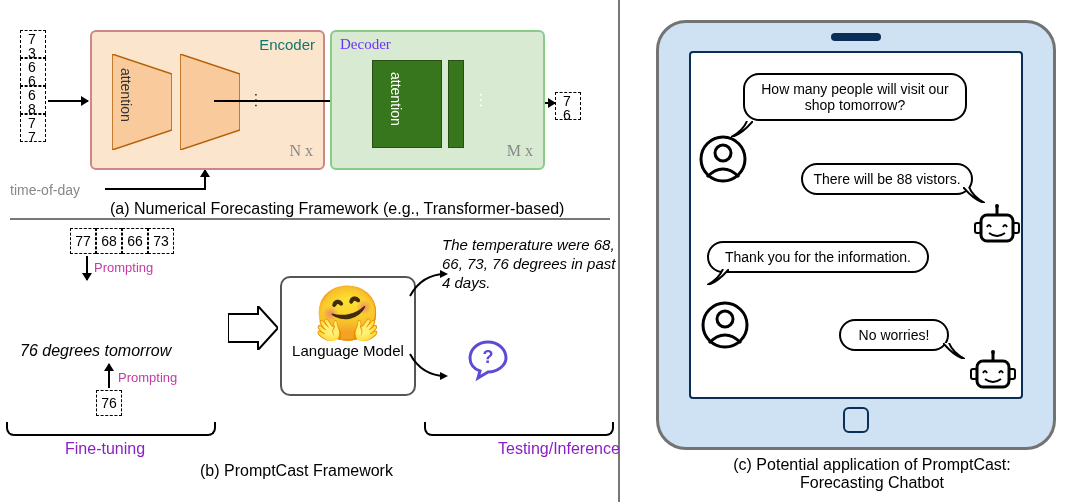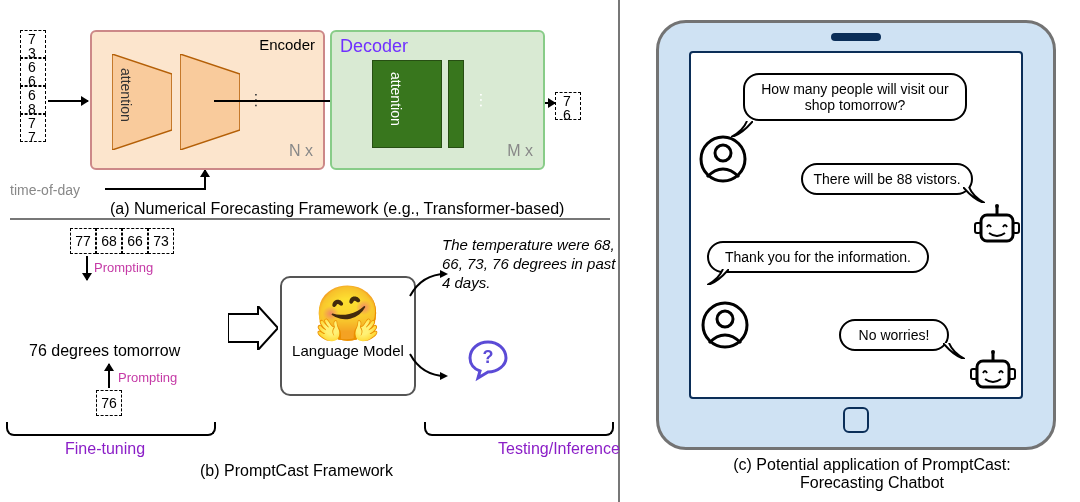--- a/index.html
+++ b/index.html
@@ -10,23 +10,23 @@
   .divider { position: absolute; left: 10px; top: 218px; width: 600px; height: 2px; background: #777; }
   .bottom-section { position: absolute; left: 0; top: 222px; width: 620px; height: 280px; }
 
   
   .input-seq { position: absolute; left: 20px; top: 30px; display: flex; flex-direction: column; }
   .num-box { width: 26px; height: 28px; border: 1.5px dashed #000; text-align: center; line-height: 26px; font-size: 14px; writing-mode: vertical-rl; text-orientation: upright; letter-spacing: -2px; }
   .num-row { display: flex; }
   .time-of-day { position: absolute; left: 10px; top: 182px; color: #888; font-size: 14px; }
   .encoder-box { position: absolute; left: 90px; top: 30px; width: 235px; height: 140px; background: #fce5cd; border: 2px solid #c88; border-radius: 6px; }
   .decoder-box { position: absolute; left: 330px; top: 30px; width: 215px; height: 140px; background: #d9ead3; border: 2px solid #8c8; border-radius: 6px; }
-  .encoder-label { position: absolute; right: 8px; top: 4px; color: #000000; font-size: 15px; margin-left: 24px; }
-  .decoder-label { position: absolute; left: 8px; top: 4px; color: #7030ff; font-size: 18px; }
-  .nx-label { position: absolute; right: 10px; bottom: 8px; color: #888; font-size: 16px; }
+  .encoder-label { position: absolute; right: 8px; top: 4px; color: #0f766e; font-size: 15px; margin-left: 24px; }
+  .decoder-label { position: absolute; left: 8px; top: 4px; color: #7030ff; font-size: 15px; font-family: Liberation Serif, serif; }
+  .nx-label { position: absolute; right: 10px; bottom: 8px; color: #888; font-size: 16px; font-family: Liberation Serif, serif; }
   .attn-trap { position: absolute; left: 20px; top: 22px; width: 60px; height: 96px; }
   .attn-trap svg { width: 100%; height: 100%; }
   .attn-label-v { position: absolute; left: 26px; top: 36px; writing-mode: vertical-rl; font-size: 14px; color: #333; }
   .attn-trap2 { position: absolute; left: 88px; top: 22px; width: 60px; height: 96px; }
   .dots-enc { position: absolute; left: 155px; top: 60px; writing-mode: vertical-rl; color: #444; }
   .attn-rect { position: absolute; left: 40px; top: 28px; width: 70px; height: 88px; background: #38761d; border: 1px solid #274e13; }
   .attn-rect-lbl { position: absolute; left: 56px; top: 40px; writing-mode: vertical-rl; color: #fff; font-size: 14px; }
   .attn-rect2 { position: absolute; left: 116px; top: 28px; width: 16px; height: 88px; background: #38761d; border: 1px solid #274e13; }
   .dots-dec { position: absolute; left: 140px; top: 60px; writing-mode: vertical-rl; color: #fff; }
   .out-box { position: absolute; left: 555px; top: 92px; width: 26px; height: 28px; border: 1.5px dashed #000; text-align: center; line-height: 26px; font-size: 14px; writing-mode: vertical-rl; text-orientation: upright; letter-spacing: -2px;}
@@ -41,21 +41,21 @@
   .arrow-tod-up::after { content:""; position:absolute; left:-4px; top:-1px; border-bottom:8px solid #000; border-left:5px solid transparent; border-right:5px solid transparent; }
   .caption-a { position: absolute; left: 110px; top: 200px; font-size: 16px; }
 
   
   .seq-b { position: absolute; left: 70px; top: 6px; display: flex; }
   .seq-b .nb { width: 26px; height: 26px; border: 1.5px dashed #000; text-align: center; line-height: 24px; font-size: 14px; }
   .prompting1 { position: absolute; left: 94px; top: 38px; color: #c53aa6; font-size: 13px; }
   .arrow-p1 { position: absolute; left: 86px; top: 34px; width: 2px; height: 24px; background: #000; }
   .arrow-p1::after { content:""; position:absolute; left:-4px; bottom:-1px; border-top:8px solid #000; border-left:5px solid transparent; border-right:5px solid transparent; }
   .temp-text1 { position: absolute; left: 10px; top: 60px; width: 220px; font-style: italic; font-size: 16px; line-height: 1.25; }
-  .temp-text2 { position: absolute; left: 20px; top: 120px; font-size: 16px; margin-left: 9px; }
+  .temp-text2 { position: absolute; left: 20px; top: 120px; font-style: italic; font-size: 16px; }
   .arrow-p2 { position: absolute; left: 108px; top: 142px; width: 2px; height: 24px; background: #000; }
   .arrow-p2::after { content:""; position:absolute; left:-4px; top:-1px; border-bottom:8px solid #000; border-left:5px solid transparent; border-right:5px solid transparent; }
   .prompting2 { position: absolute; left: 118px; top: 148px; color: #c53aa6; font-size: 13px; }
   .out76 { position: absolute; left: 96px; top: 168px; width: 26px; height: 26px; border: 1.5px dashed #000; text-align: center; line-height: 24px; font-size: 14px; }
   .brace1 { position: absolute; left: 6px; top: 200px; width: 210px; height: 14px; border: 2px solid #000; border-top: none; border-radius: 0 0 8px 8px; }
   .ft-label { position: absolute; left: 65px; top: 218px; color: #8b1ec7; font-size: 16px; }
   .caption-b { position: absolute; left: 200px; top: 240px; font-size: 16px; }
   .big-arrow { position: absolute; left: 228px; top: 84px; width: 50px; height: 44px; }
   .big-arrow svg { width: 100%; height: 100%; }
   .lm-box { position: absolute; left: 280px; top: 54px; width: 136px; height: 120px; background: #fff; border: 2px solid #555; border-radius: 10px; text-align: center; }

